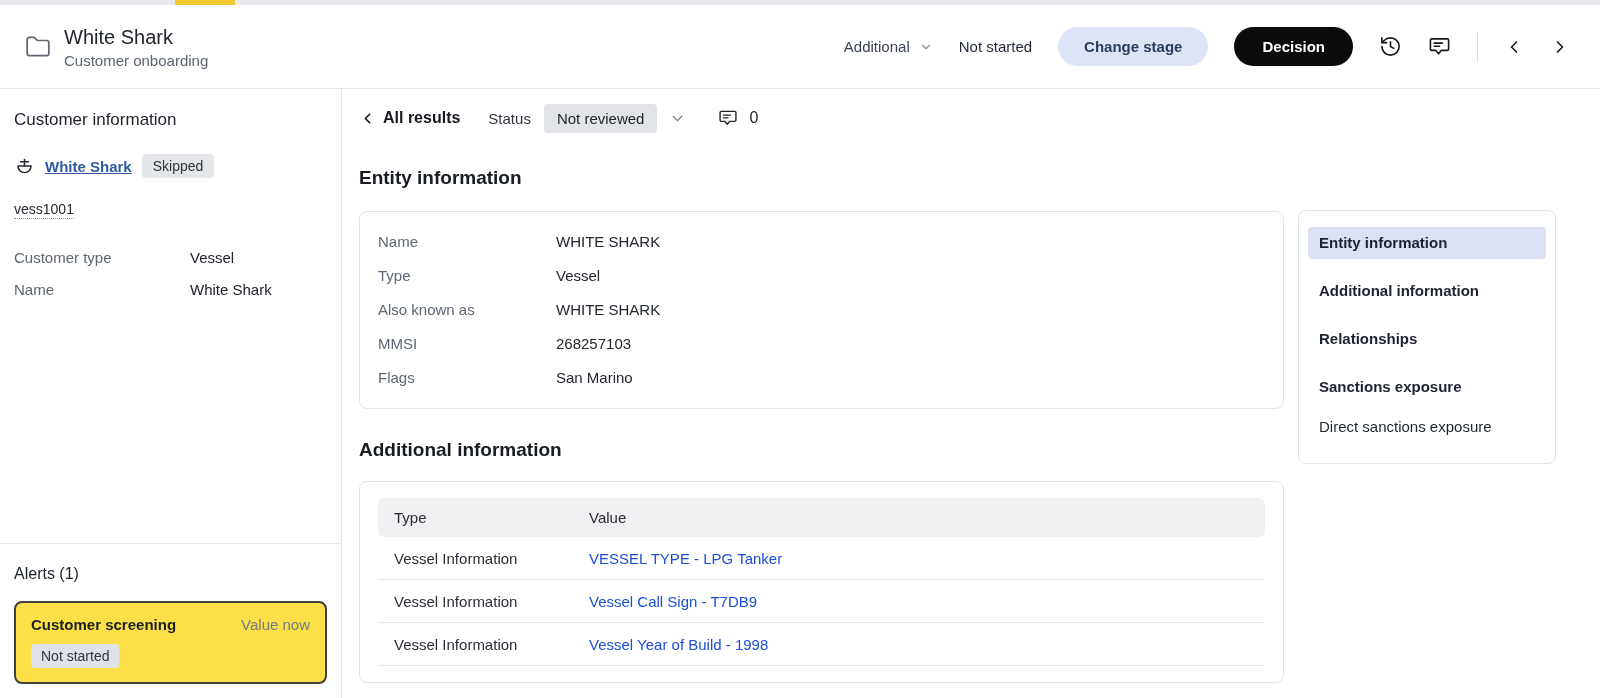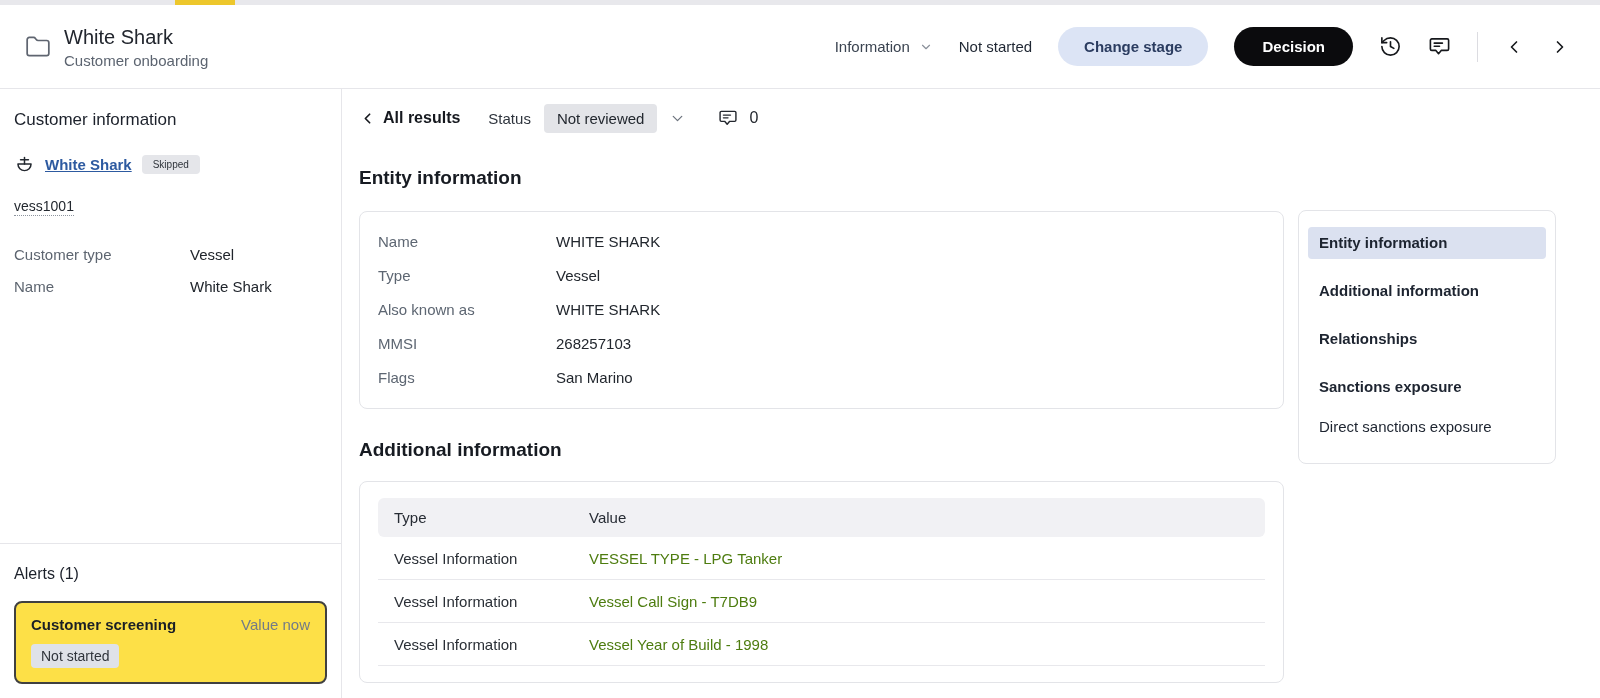--- a/index.html
+++ b/index.html
@@ -33,21 +33,21 @@
   .pager { display:flex; align-items:center; gap:26px; }
 
   
   .layout { display:flex; height:609px; }
 
   
   .sidebar { width:342px; min-width:342px; border-right:1px solid #e6e6ea; padding:21px 14px 14px 14px; display:flex; flex-direction:column; }
   .sidebar-heading { font-size:17px; font-weight:400; color:#1c212b; margin-bottom:24px; }
   .entity-line { display:flex; align-items:center; gap:10px; margin-bottom:23px; }
   .entity-link { color:#2d5aa0; font-weight:bold; font-size:15px; text-decoration:underline; cursor:pointer; }
-  .badge { background:#e5e6ea; border-radius:4px; padding:4px 11px; font-size:10px; color:#30353c; display:inline-block; }
+  .badge { background:#e5e6ea; border-radius:4px; padding:4px 11px; font-size:14px; color:#30353c; display:inline-block; }
   .entity-id { font-size:14px; color:#23282f; border-bottom:1px dotted #8d949e; align-self:flex-start; padding-bottom:1px; margin-bottom:30px; }
   .field-row { display:flex; margin-bottom:15px; font-size:15px; }
   .field-label { width:176px; color:#5d6570; }
   .field-value { color:#20252c; }
   .alerts { margin-top:auto; }
   .h-divider { height:1px; background:#e6e6ea; margin:0 -14px 21px -14px; }
   .alerts-heading { font-size:16px; font-weight:400; color:#1c212b; margin:0 0 18px 0; }
   .alert-card { background:#fde047; border:2px solid #404040; border-radius:8px; padding:13px 15px 14px 15px; cursor:pointer; }
   .alert-head { display:flex; justify-content:space-between; align-items:baseline; font-size:15px; }
   .alert-title { font-weight:bold; color:#1a1f26; }
@@ -69,21 +69,21 @@
   .entity-row { display:flex; padding:8px 0 9px 0; font-size:15px; }
   .entity-label { width:178px; color:#5d6672; }
   .entity-value { color:#22272e; }
 
   .additional-section-heading { margin-top:30px; }
   .add-card { margin-top:20px; width:925px; border:1px solid #e3e4e8; border-radius:8px; padding:16px 18px; }
   .table-header { display:flex; background:#f1f1f4; border-radius:6px; padding:11px 16px; font-size:15px; color:#272c34; }
   .col-type { width:195px; min-width:195px; }
   .table-row { display:flex; padding:13px 16px 12px 16px; font-size:15px; border-bottom:1px solid #e8e8ec; }
   .cell-type { color:#2a2f36; }
-  .cell-value { color:#4d7c0f; }
+  .cell-value { color:#1d4ed8; }
 
   
   .side-nav { position:absolute; left:1298px; top:210px; width:258px; border:1px solid #e3e4e8; border-radius:8px; padding:16px 9px 16px 9px; background:#fff; }
   .nav-item { font-size:15px; font-weight:bold; color:#1d2430; padding:7px 11px 8px 11px; border-radius:4px; margin-bottom:16px; cursor:pointer; }
   .nav-item.active { background:#dbe1f0; }
   .nav-item.sub { font-weight:400; margin-top:-8px; margin-bottom:0; }
   .nav-item:last-child { margin-bottom:4px; }
 </style>
 </head>
 <body>
@@ -101,21 +101,21 @@
           <path d="M4 20h16a2 2 0 0 0 2-2V8a2 2 0 0 0-2-2h-7.9a2 2 0 0 1-1.69-.9L9.6 4.1A2 2 0 0 0 7.93 3.2H4a2 2 0 0 0-2 2v12.8c0 1.1.9 2 2 2Z"></path>
         </svg>
       </span>
       <div class="title-block">
         <div class="page-title">White Shark</div>
         <div class="page-subtitle">Customer onboarding</div>
       </div>
     </div>
     <div class="header-right">
       <button class="assignee">
-        <span>Information</span>
+        <span>Additional</span>
         <span class="icon">
           <svg width="14" height="14" viewBox="0 0 24 24" fill="none" stroke="#8a909a" stroke-width="2" stroke-linecap="round" stroke-linejoin="round">
               <polyline points="6 9 12 15 18 9"></polyline>
             </svg>
         </span>
       </button>
       <span class="hdr-status">Not started</span>
       <button class="btn btn-light">Change stage</button>
       <button class="btn btn-dark">Decision</button>
       <button class="icon-btn">

